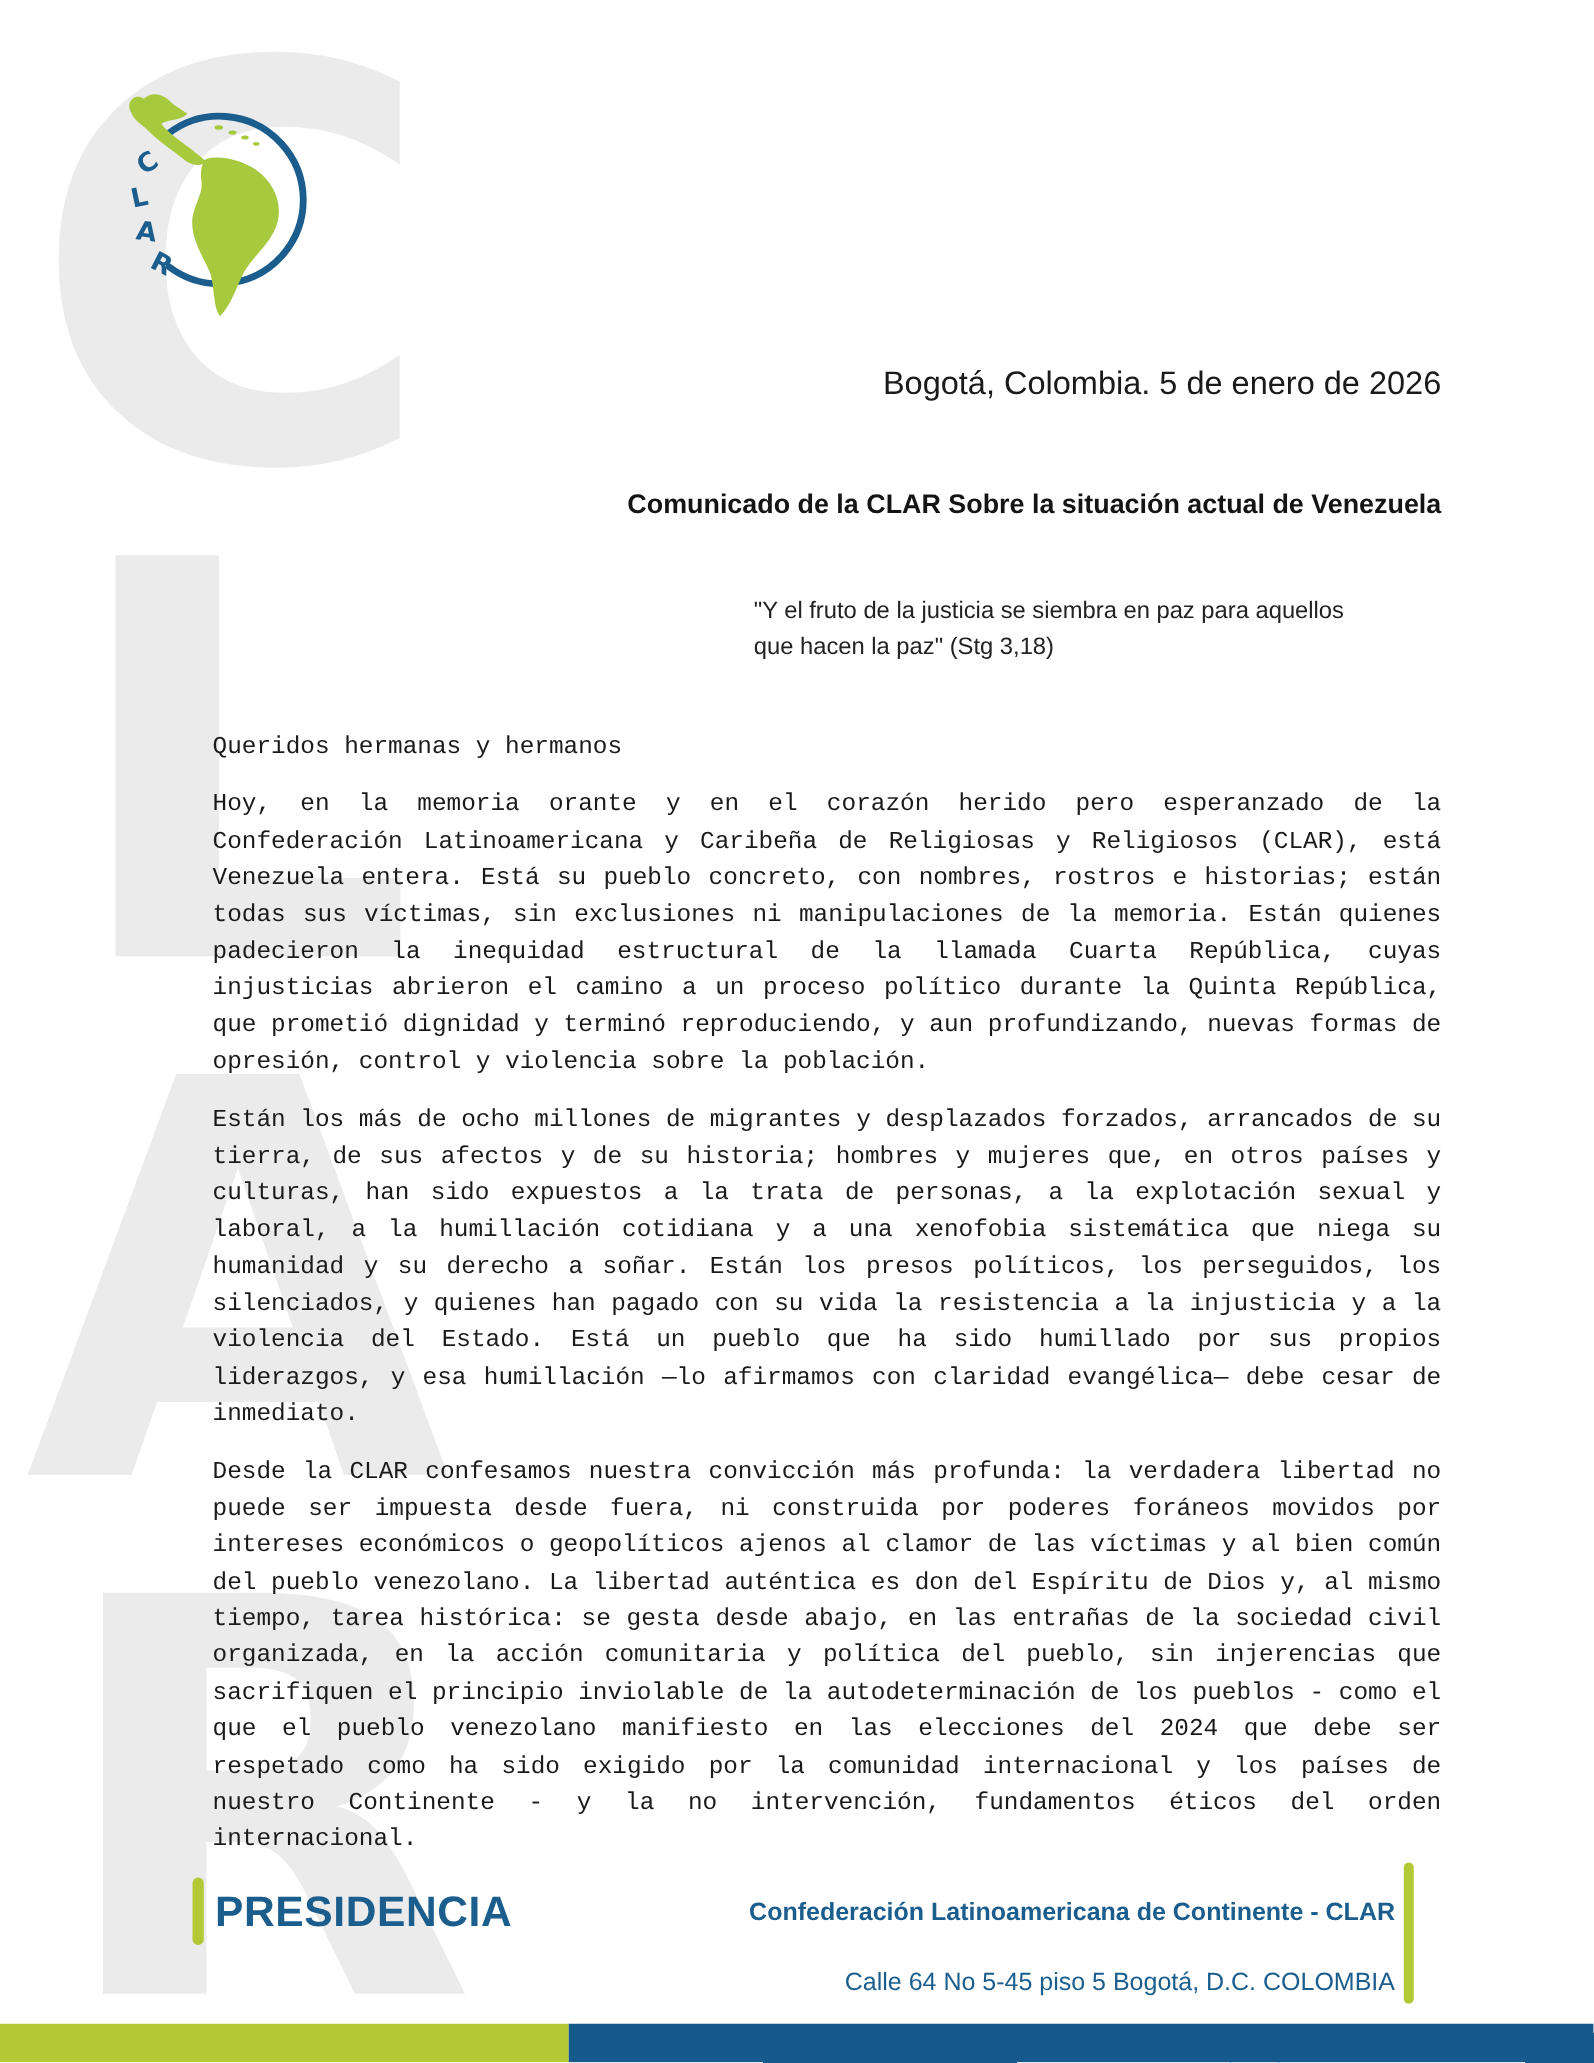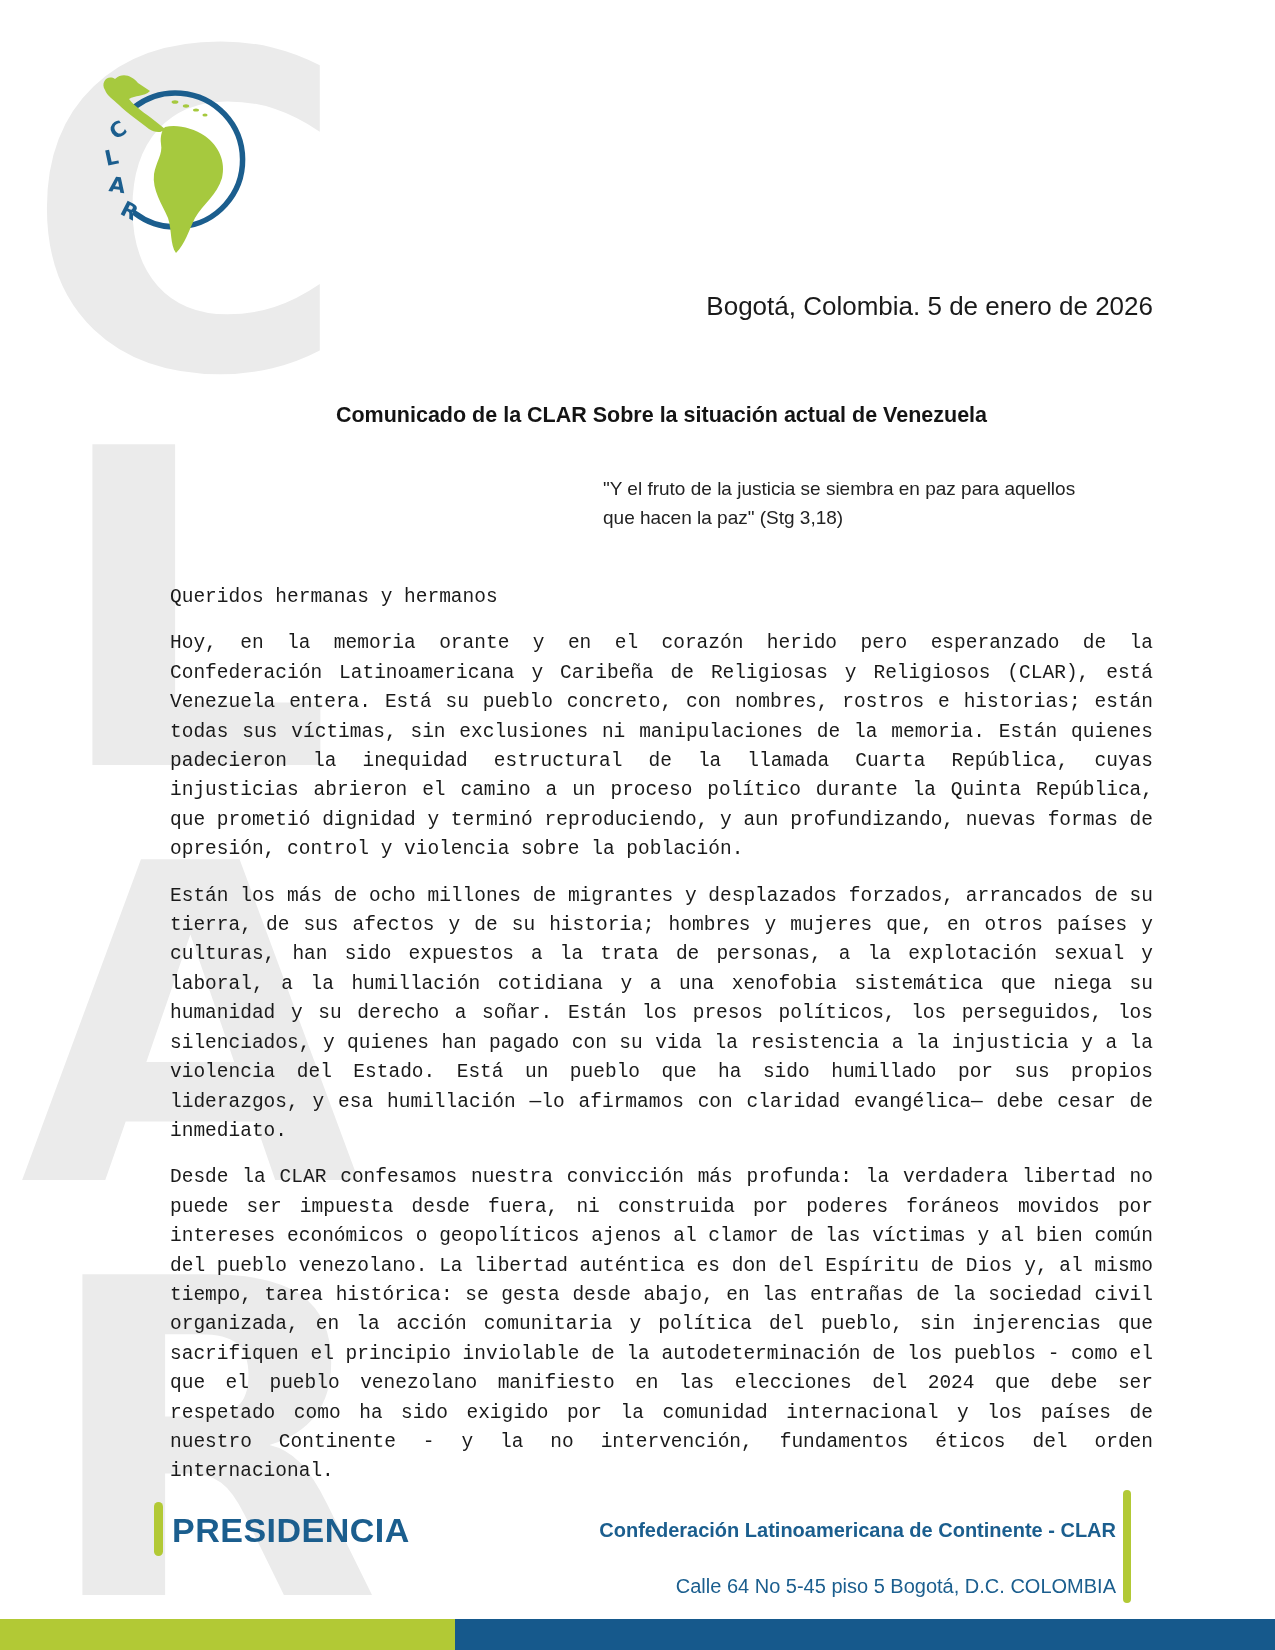--- a/index.html
+++ b/index.html
@@ -26,22 +26,22 @@
     font-weight:bold;
     font-size:21px;
     fill:#1b5e8e;
   }
   
   .date-line{
     position:absolute;left:170px;top:248px;width:983px;z-index:2;
     text-align:right;font-size:26px;line-height:28px;margin-top:44px;
   }
   .doc-title{
-    position:absolute;left:170px;top:403px;width:983px;z-index:2;
-    margin:0;text-align:center;
+    position:absolute;left:170px;top:391px;width:983px;z-index:2;
+    margin:0;text-align:right;
     font-size:21.5px;font-weight:bold;color:#141414;
   }
   .epigraph{
     position:absolute;left:603px;top:474px;width:560px;z-index:2;
     font-size:19px;line-height:29px;white-space:pre-line;color:#222;
   }
   .body-block{
     position:absolute;left:170px;top:583px;width:983px;z-index:2;
     font-size:19.5px;line-height:29.4px;
   }

